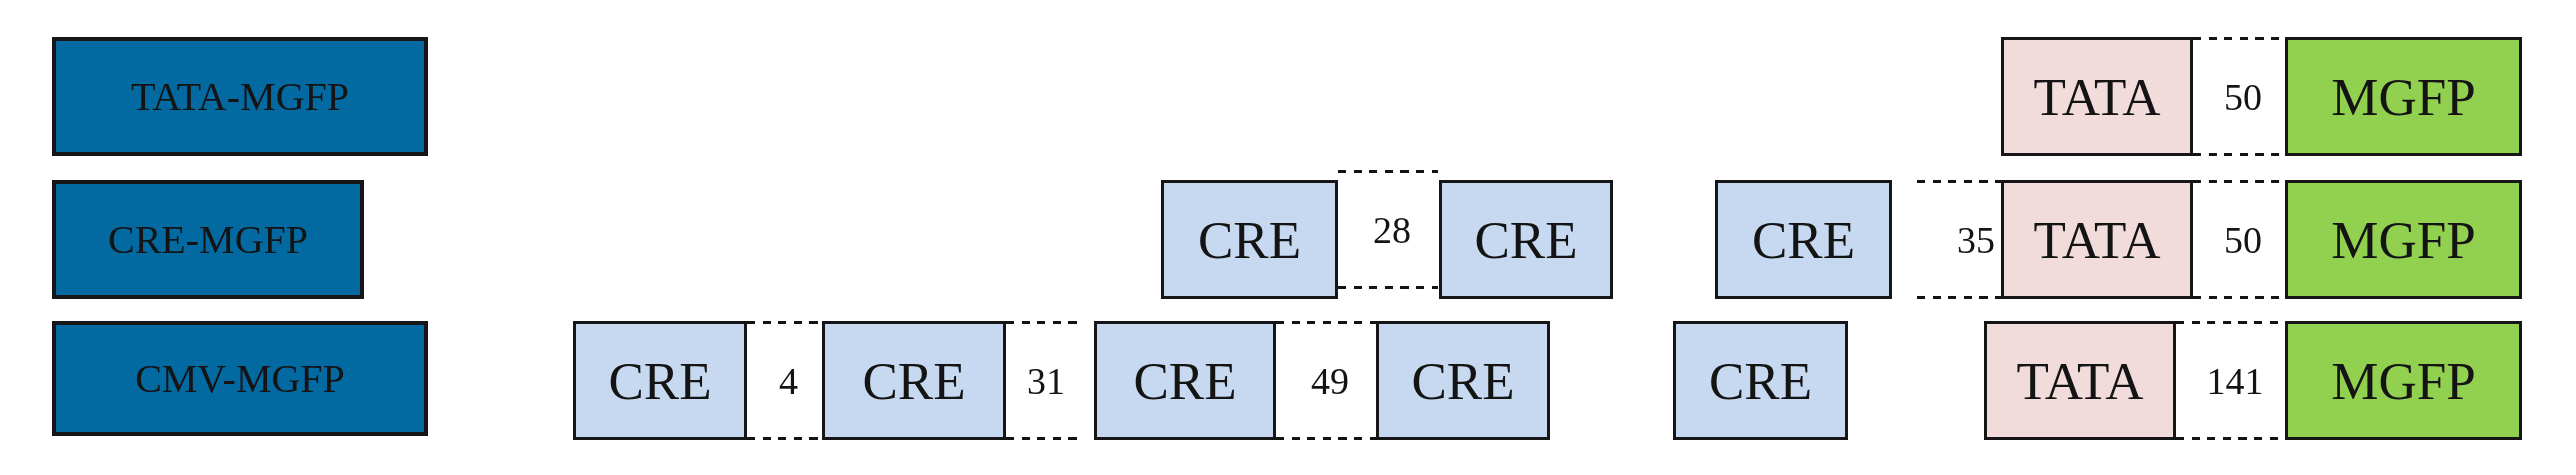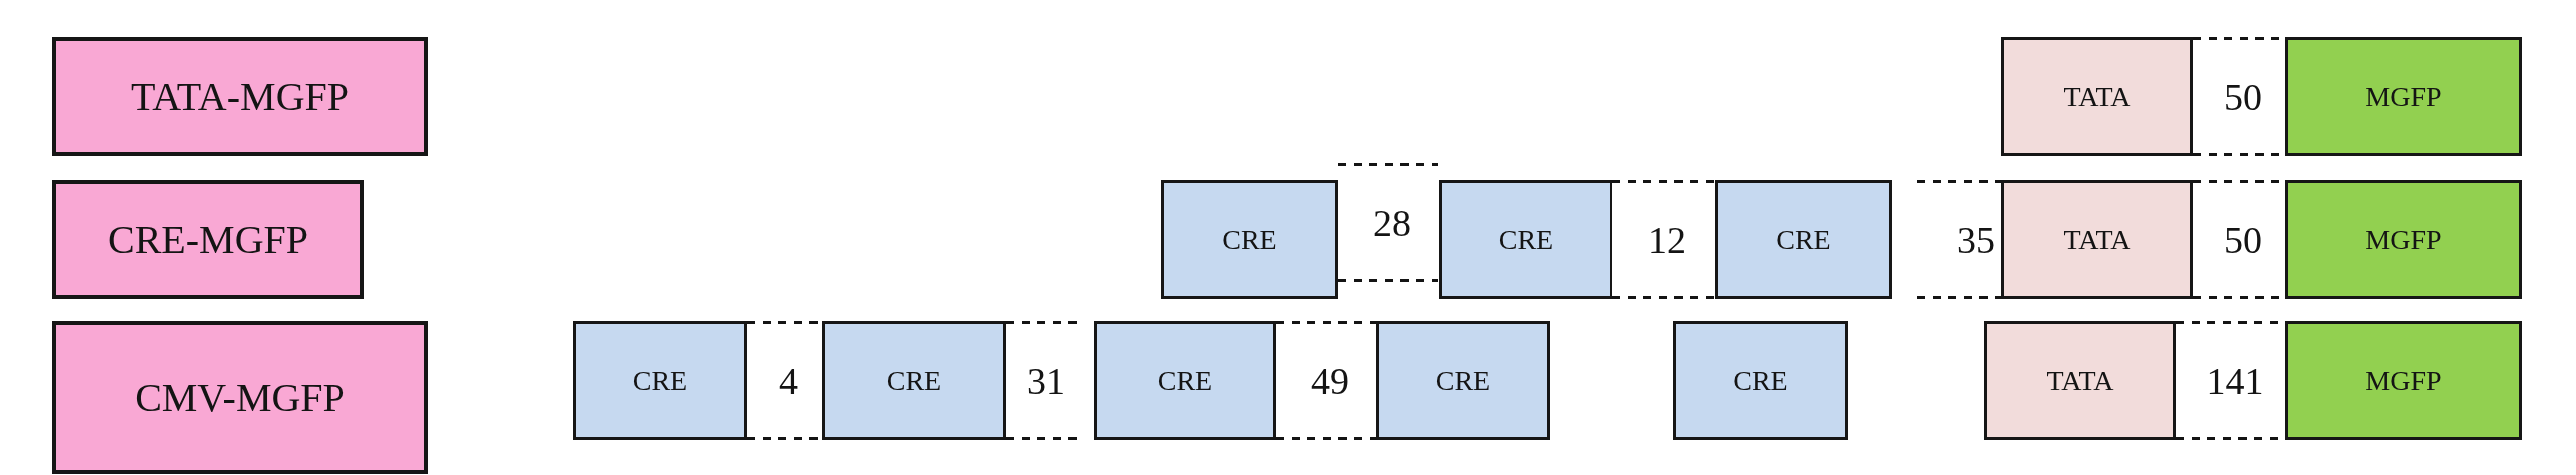--- a/index.html
+++ b/index.html
@@ -12,36 +12,36 @@
     width: 2576px;
     height: 475px;
     background: #ffffff;
     font-family: "Liberation Serif", "DejaVu Serif", serif;
     overflow: hidden;
   }
   .label-box {
     position: absolute;
     box-sizing: border-box;
     border: 4.1px solid #121212;
-    background: #f9a8d4;
+    background: #0369a1;
     display: flex;
     align-items: center;
     justify-content: center;
     font-size: 40px;
     color: #1b1b1b;
     white-space: nowrap;
   }
   .seg-box {
     position: absolute;
     box-sizing: border-box;
     border: 3.3px solid #161616;
     display: flex;
     align-items: center;
     justify-content: center;
-    font-size: 28px;
+    font-size: 53px;
     color: #141414;
     white-space: nowrap;
   }
   .seg-spacer {
     position: absolute;
     box-sizing: border-box;
     display: flex;
     align-items: center;
     justify-content: center;
     font-size: 38px;
@@ -60,29 +60,28 @@
 </head>
 <body>
 
 <div id="canvas" style="width: 2576px; height: 475px; background: rgb(255, 255, 255);">
     <div class="label-box" style="left: 52px; top: 37px; width: 376px; height: 119px; border-color: rgb(22, 22, 22); color: rgb(20, 20, 20);">TATA-MGFP</div>
     <div class="seg-box" style="left: 2001px; top: 37px; width: 192px; height: 119px; color: rgb(20, 20, 20); background: rgb(242, 220, 219); border-color: rgb(22, 22, 22);">TATA</div>
     <div class="seg-spacer" style="left: 2193px; top: 37px; width: 92px; height: 119px; color: rgb(20, 20, 20);">50</div>
     <div class="seg-box" style="left: 2285px; top: 37px; width: 237px; height: 119px; color: rgb(20, 20, 20); background: rgb(146, 208, 80); border-color: rgb(22, 22, 22);">MGFP</div>
     <div class="label-box" style="left: 52px; top: 180px; width: 312px; height: 119px; border-color: rgb(22, 22, 22); color: rgb(20, 20, 20);">CRE-MGFP</div>
     <div class="seg-box" style="left: 1161px; top: 180px; width: 177px; height: 119px; color: rgb(20, 20, 20); background: rgb(198, 217, 240); border-color: rgb(22, 22, 22);">CRE</div>
-    <div class="seg-spacer" style="left: 1338px; top: 163px; width: 100px; height: 119px; color: rgb(20, 20, 20);">28</div>
+    <div class="seg-spacer" style="left: 1338px; top: 170px; width: 100px; height: 119px; color: rgb(20, 20, 20);">28</div>
     <div class="seg-box" style="left: 1439px; top: 180px; width: 174px; height: 119px; color: rgb(20, 20, 20); background: rgb(198, 217, 240); border-color: rgb(22, 22, 22);">CRE</div>
-    <div class="seg-spacer" style="left: 1612px; top: 180px; width: 102px; height: 119px; color: rgb(20, 20, 20);">12</div>
     <div class="seg-box" style="left: 1715px; top: 180px; width: 177px; height: 119px; color: rgb(20, 20, 20); background: rgb(198, 217, 240); border-color: rgb(22, 22, 22);">CRE</div>
     <div class="seg-spacer" style="left: 1892px; top: 180px; width: 110px; height: 119px; color: rgb(20, 20, 20); margin-left: 25px;">35</div>
     <div class="seg-box" style="left: 2001px; top: 180px; width: 192px; height: 119px; color: rgb(20, 20, 20); background: rgb(242, 220, 219); border-color: rgb(22, 22, 22);">TATA</div>
     <div class="seg-spacer" style="left: 2193px; top: 180px; width: 92px; height: 119px; color: rgb(20, 20, 20);">50</div>
     <div class="seg-box" style="left: 2285px; top: 180px; width: 237px; height: 119px; color: rgb(20, 20, 20); background: rgb(146, 208, 80); border-color: rgb(22, 22, 22);">MGFP</div>
-    <div class="label-box" style="left: 52px; top: 321px; width: 376px; height: 153px; border-color: rgb(22, 22, 22); color: rgb(20, 20, 20);">CMV-MGFP</div>
+    <div class="label-box" style="left: 52px; top: 321px; width: 376px; height: 115px; border-color: rgb(22, 22, 22); color: rgb(20, 20, 20);">CMV-MGFP</div>
     <div class="seg-box" style="left: 573px; top: 321px; width: 174px; height: 119px; color: rgb(20, 20, 20); background: rgb(198, 217, 240); border-color: rgb(22, 22, 22);">CRE</div>
     <div class="seg-spacer" style="left: 747px; top: 321px; width: 75px; height: 119px; color: rgb(20, 20, 20);">4</div>
     <div class="seg-box" style="left: 822px; top: 321px; width: 184px; height: 119px; color: rgb(20, 20, 20); background: rgb(198, 217, 240); border-color: rgb(22, 22, 22);">CRE</div>
     <div class="seg-spacer" style="left: 1006px; top: 321px; width: 72px; height: 119px; color: rgb(20, 20, 20);">31</div>
     <div class="seg-box" style="left: 1094px; top: 321px; width: 182px; height: 119px; color: rgb(20, 20, 20); background: rgb(198, 217, 240); border-color: rgb(22, 22, 22);">CRE</div>
     <div class="seg-spacer" style="left: 1276px; top: 321px; width: 100px; height: 119px; color: rgb(20, 20, 20);">49</div>
     <div class="seg-box" style="left: 1376px; top: 321px; width: 174px; height: 119px; color: rgb(20, 20, 20); background: rgb(198, 217, 240); border-color: rgb(22, 22, 22);">CRE</div>
     <div class="seg-box" style="left: 1673px; top: 321px; width: 175px; height: 119px; color: rgb(20, 20, 20); background: rgb(198, 217, 240); border-color: rgb(22, 22, 22);">CRE</div>
     <div class="seg-box" style="left: 1984px; top: 321px; width: 192px; height: 119px; color: rgb(20, 20, 20); background: rgb(242, 220, 219); border-color: rgb(22, 22, 22);">TATA</div>
     <div class="seg-spacer" style="left: 2176px; top: 321px; width: 110px; height: 119px; color: rgb(20, 20, 20);">141</div>

